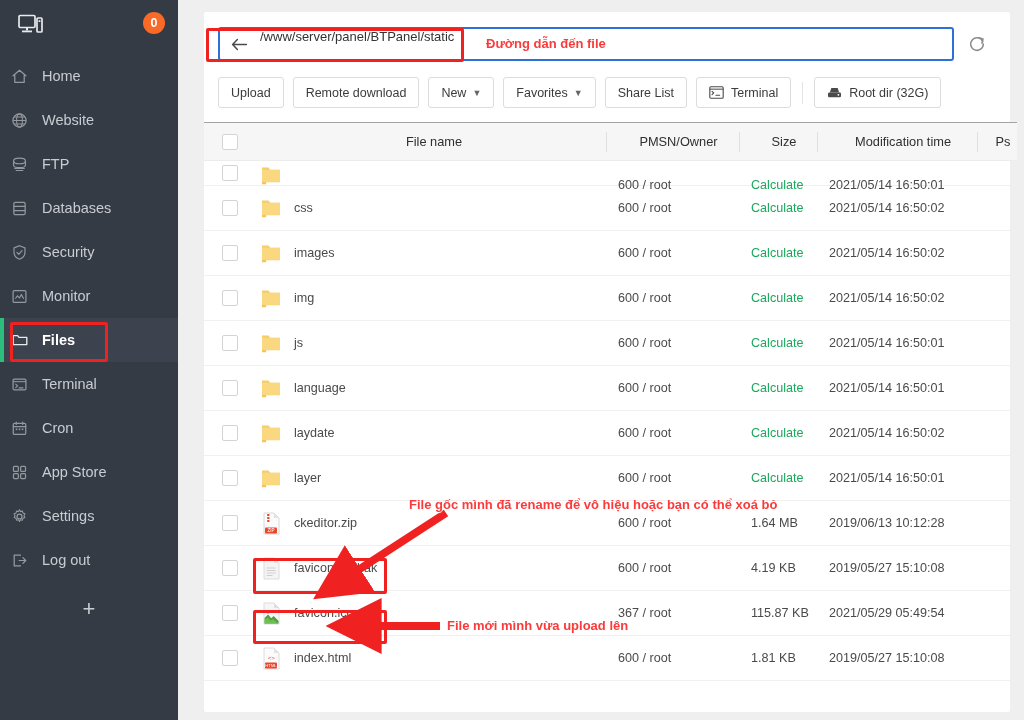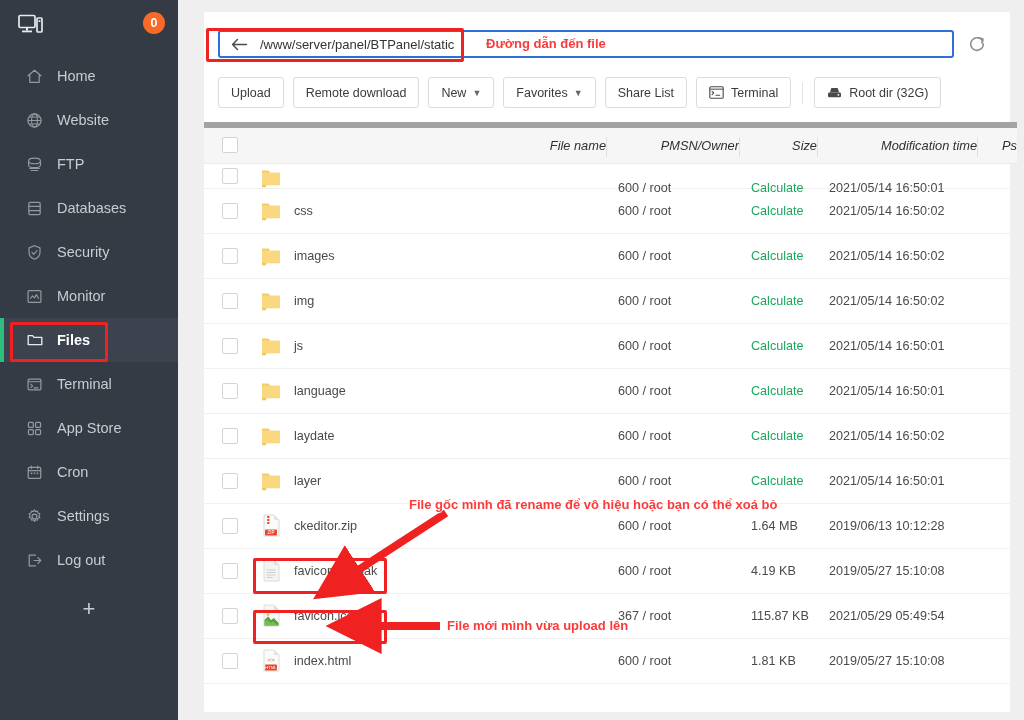--- a/index.html
+++ b/index.html
@@ -35,21 +35,21 @@
     color: #fff;
     font-size: 12.5px; font-weight: bold;
     display: flex; align-items: center; justify-content: center;
     padding: 0 6px;
   }
   .sb-nav { padding-top: 7px; }
   .sb-item {
     position: relative;
     height: 44px;
     display: flex; align-items: center;
-    padding-left: 25px;
+    padding-left: 10px;
     color: #c9ccd1;
     font-size: 14.5px;
     cursor: pointer;
   }
   .sb-item .sb-ico {
     width: 19px; height: 19px;
     margin-right: 13px;
     display: flex; align-items: center; justify-content: center;
     opacity: .62;
     flex: 0 0 19px;
@@ -85,24 +85,24 @@
     margin: 0 14px 0 26px;
     background: #ffffff;
     min-height: 700px;
     border-radius: 2px;
   }
 
   
   .pathbar-wrap { padding: 15px 16px 0 14px; display:flex; align-items:center; }
   .pathbar {
     flex: 1;
-    height: 28px;
+    height: 34px;
     border: 2px solid #2f6fd8;
     border-radius: 3px;
-    display: flex; align-items: center;
+    display: flex; align-items: flex-start;
     background: #fff;
     position: relative;
   }
   .back-btn {
     width: 38px; height: 30px;
     display:flex; align-items:center; justify-content:center;
     color:#555; font-size: 15px;
     cursor: pointer;
   }
   .path-value {
@@ -142,26 +142,25 @@
   .tb-sep { width: 1px; height: 22px; background: #e4e4e4; margin: 0 2px; }
 
   
   .tbl { width: 100%; border-collapse: collapse; table-layout: fixed; }
   .tbl thead th {
     background: #f6f6f6;
     height: 38px;
     font-size: 12.8px;
     font-weight: normal;
     color: #303030;
-    text-align: right;
-    border-top: 6px solid #a3a3a3;
+    text-align: center;
+    border-top: 1px solid #a3a3a3;
     border-bottom: 1px solid #ececec;
     padding: 0;
     position: relative;
-    font-style: italic;
   }
   .tbl thead th .thdiv { padding-left: 12px; }
   .tbl thead th.divider::before {
     content:""; position:absolute; left:0; top:9px;
     width:1px; height:20px; background:#e0e0e0;
   }
   .tbl tbody td {
     height: 45px;
     font-size: 12.6px;
     color: #4a4a4a;
@@ -310,40 +309,40 @@
               <path d="M2.2 6h13.6" stroke="#cfd2d6" stroke-width="1.1"></path>
               <path d="M5 8.6l2 1.9-2 1.9M8.6 12.6h4" stroke="#cfd2d6" stroke-width="1.2" fill="none" stroke-linecap="round" stroke-linejoin="round"></path>
             </svg>
         </span>
         <span>Terminal</span>
       </div>
 
       <div class="sb-item">
         <span class="sb-ico">
           <svg width="17" height="17" viewBox="0 0 18 18">
-              <rect x="2.6" y="2.6" width="5.2" height="5.2" rx="1" fill="none" stroke="#cfd2d6" stroke-width="1.3"></rect>
-              <rect x="10.2" y="2.6" width="5.2" height="5.2" rx="1" fill="none" stroke="#cfd2d6" stroke-width="1.3"></rect>
-              <rect x="2.6" y="10.2" width="5.2" height="5.2" rx="1" fill="none" stroke="#cfd2d6" stroke-width="1.3"></rect>
-              <rect x="10.2" y="10.2" width="5.2" height="5.2" rx="1" fill="none" stroke="#cfd2d6" stroke-width="1.3"></rect>
-            </svg>
-        </span>
-        <span>App Store</span>
-      </div>
-
-      <div class="sb-item">
-        <span class="sb-ico">
-          <svg width="17" height="17" viewBox="0 0 18 18">
               <rect x="2.4" y="3.6" width="13.2" height="11.6" rx="1.3" fill="none" stroke="#cfd2d6" stroke-width="1.3"></rect>
               <path d="M2.4 7h13.2M5.6 2.2v2.6M12.4 2.2v2.6" stroke="#cfd2d6" stroke-width="1.2" stroke-linecap="round"></path>
               <rect x="5" y="9" width="1.7" height="1.7" fill="#cfd2d6"></rect>
               <rect x="8.2" y="9" width="1.7" height="1.7" fill="#cfd2d6"></rect>
               <rect x="11.4" y="9" width="1.7" height="1.7" fill="#cfd2d6"></rect>
             </svg>
         </span>
         <span>Cron</span>
+      </div>
+
+      <div class="sb-item">
+        <span class="sb-ico">
+          <svg width="17" height="17" viewBox="0 0 18 18">
+              <rect x="2.6" y="2.6" width="5.2" height="5.2" rx="1" fill="none" stroke="#cfd2d6" stroke-width="1.3"></rect>
+              <rect x="10.2" y="2.6" width="5.2" height="5.2" rx="1" fill="none" stroke="#cfd2d6" stroke-width="1.3"></rect>
+              <rect x="2.6" y="10.2" width="5.2" height="5.2" rx="1" fill="none" stroke="#cfd2d6" stroke-width="1.3"></rect>
+              <rect x="10.2" y="10.2" width="5.2" height="5.2" rx="1" fill="none" stroke="#cfd2d6" stroke-width="1.3"></rect>
+            </svg>
+        </span>
+        <span>App Store</span>
       </div>
 
       <div class="sb-item">
         <span class="sb-ico">
           <svg width="17" height="17" viewBox="0 0 18 18">
               <circle cx="9" cy="9" r="2.6" fill="none" stroke="#cfd2d6" stroke-width="1.3"></circle>
               <path d="M9 1.9l1 1.9 2.1-.5.6 2.1 2 .8-1 1.9 1 1.9-2 .8-.6 2.1-2.1-.5-1 1.9-1-1.9-2.1.5-.6-2.1-2-.8 1-1.9-1-1.9 2-.8.6-2.1 2.1.5z" fill="none" stroke="#cfd2d6" stroke-width="1.15" stroke-linejoin="round"></path>
             </svg>
         </span>
         <span>Settings</span>

